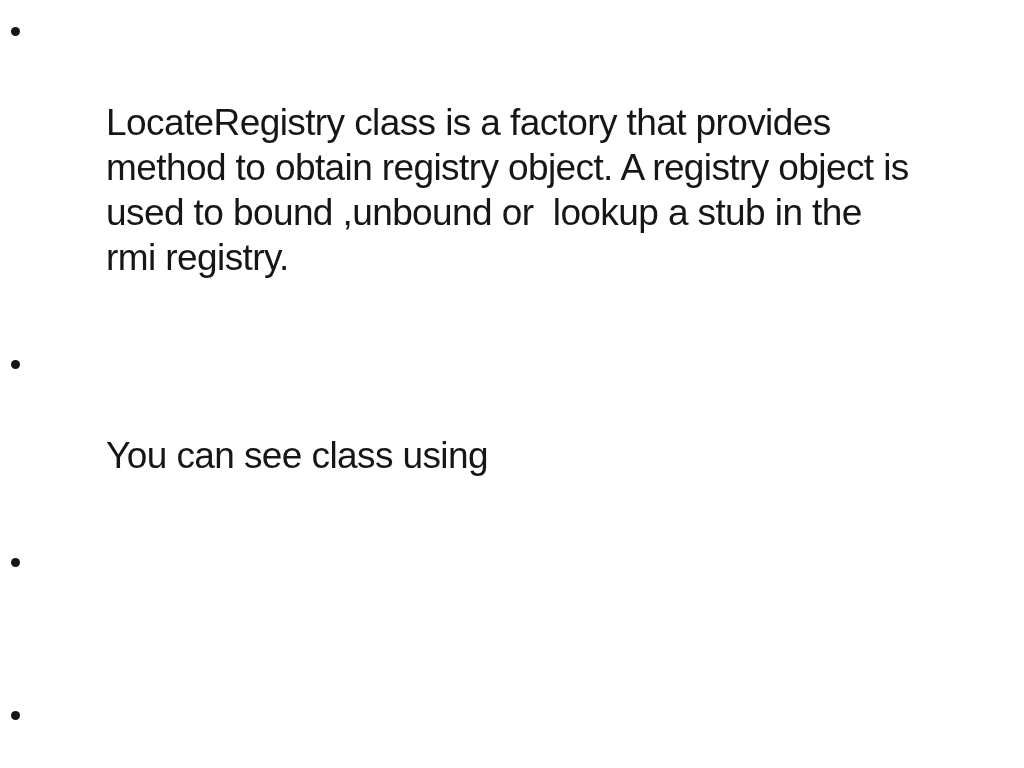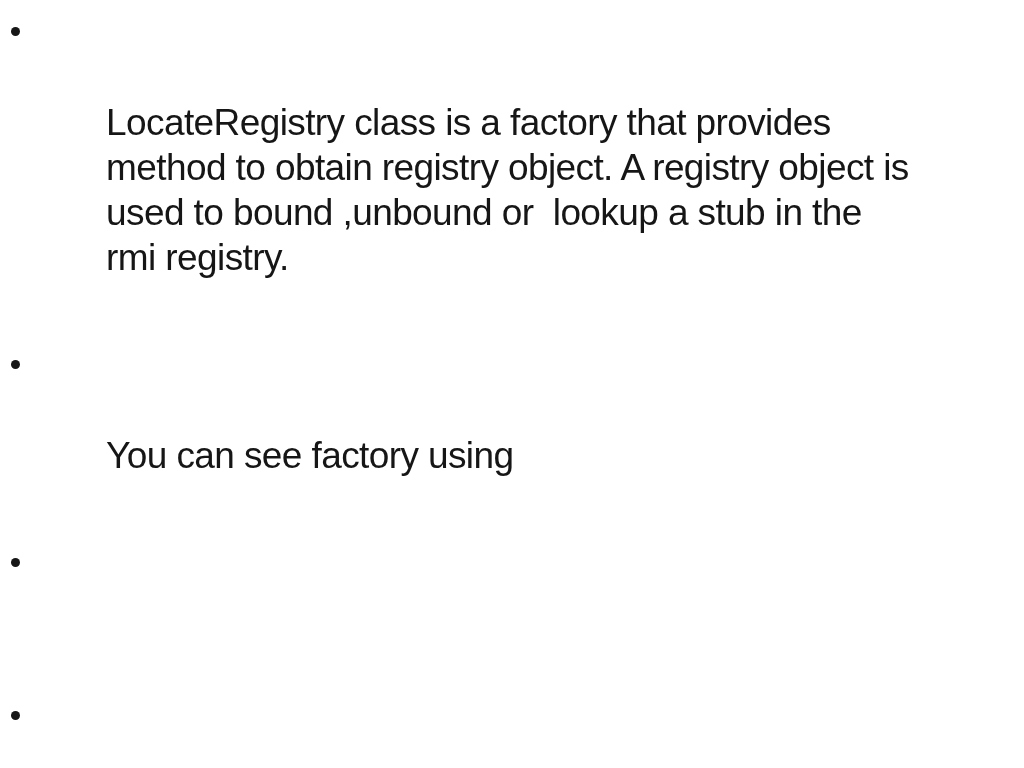--- a/index.html
+++ b/index.html
@@ -53,21 +53,21 @@
   <ul class="bullet-list">
     <li>
       <span class="bullet-dot"></span>
       <span class="bullet-text">LocateRegistry class is a factory that provides
 method to obtain registry object. A registry object is
 used to bound ,unbound or  lookup a stub in the
 rmi registry.</span>
     </li>
     <li>
       <span class="bullet-dot"></span>
-      <span class="bullet-text">You can see factory using</span>
+      <span class="bullet-text">You can see class using</span>
     </li>
     <li>
       <span class="bullet-dot"></span>
     </li>
     <li>
       <span class="bullet-dot"></span>
       
     </li>
 
   </ul>

